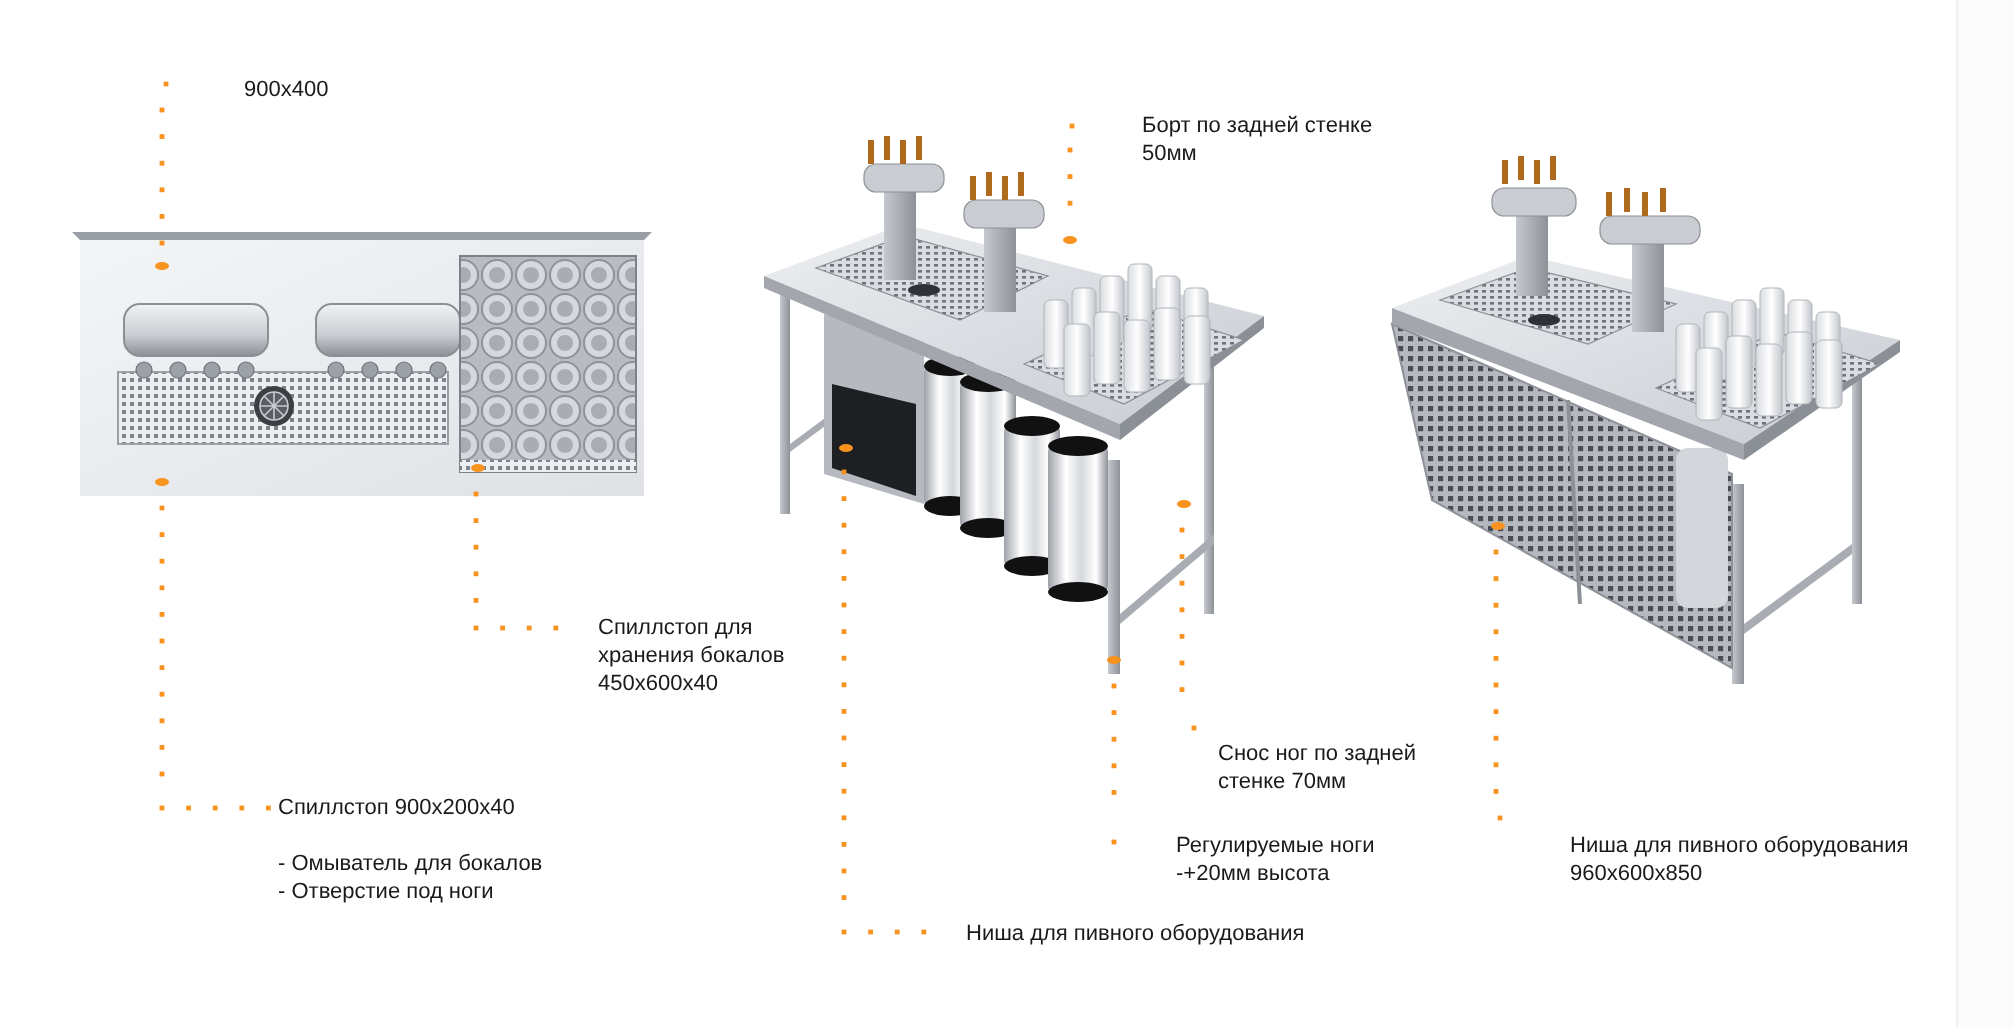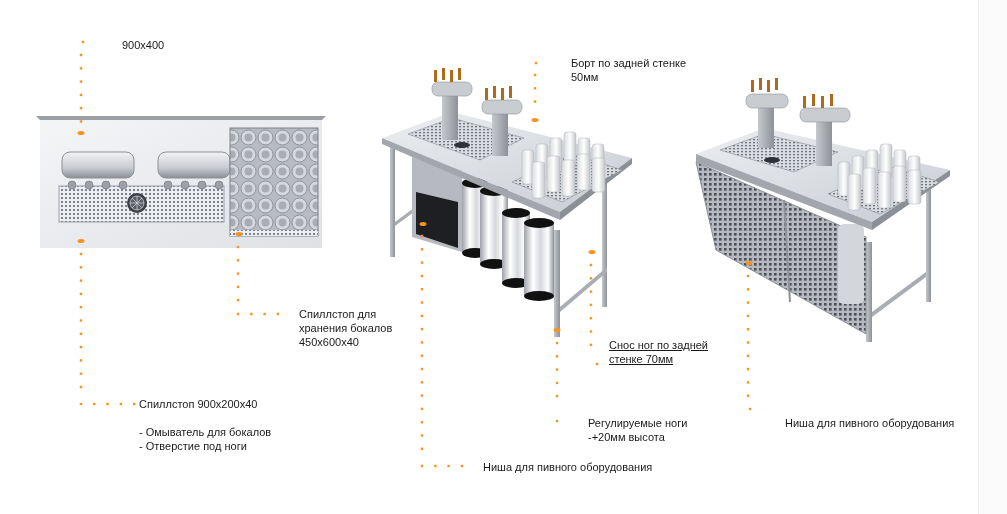--- a/index.html
+++ b/index.html
@@ -331,30 +331,31 @@
   <div>450x600x40</div>
 </div>
 
 <div class="label" style="left:139px;top:397px;">
   <div>Спиллстоп 900x200x40</div>
   <div class="gap"></div>
   <div>- Омыватель для бокалов</div>
   <div>- Отверстие под ноги</div>
 </div>
 
-<div class="label" style="left:609px;top:338px;text-decoration:underline;">
+<div class="label" style="left:609px;top:370px;">
   <div>Снос ног по задней</div>
   <div>стенке 70мм</div>
 </div>
 
 <div class="label" style="left:588px;top:416px;">
   <div>Регулируемые ноги</div>
   <div>-+20мм высота</div>
 </div>
 
 <div class="label" style="left:483px;top:460px;">
   <div>Ниша для пивного оборудования</div>
 </div>
 
 <div class="label" style="left:785px;top:402px;">
   <div class="gap"></div>
   <div>Ниша для пивного оборудования</div>
+  <div>960x600x850</div>
 </div>
 
 </body></html>

